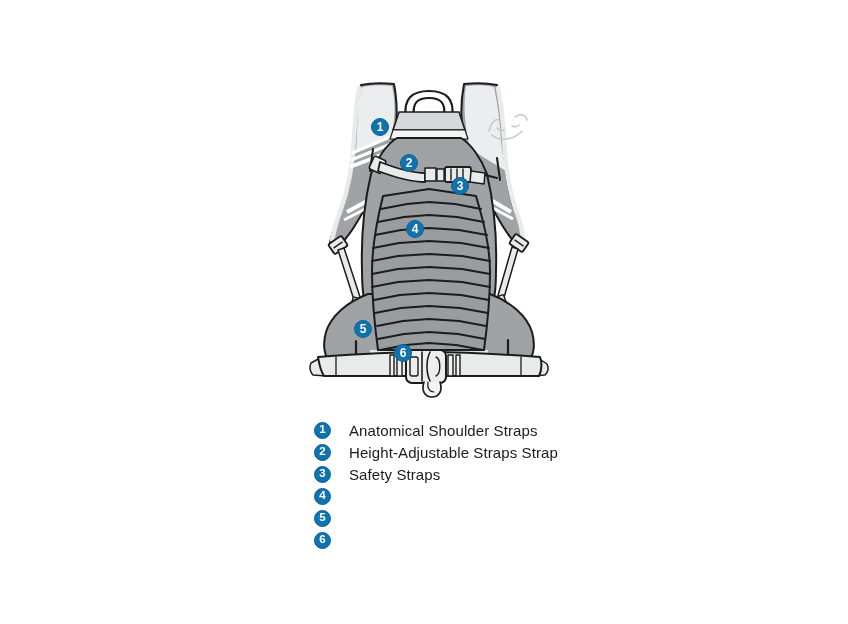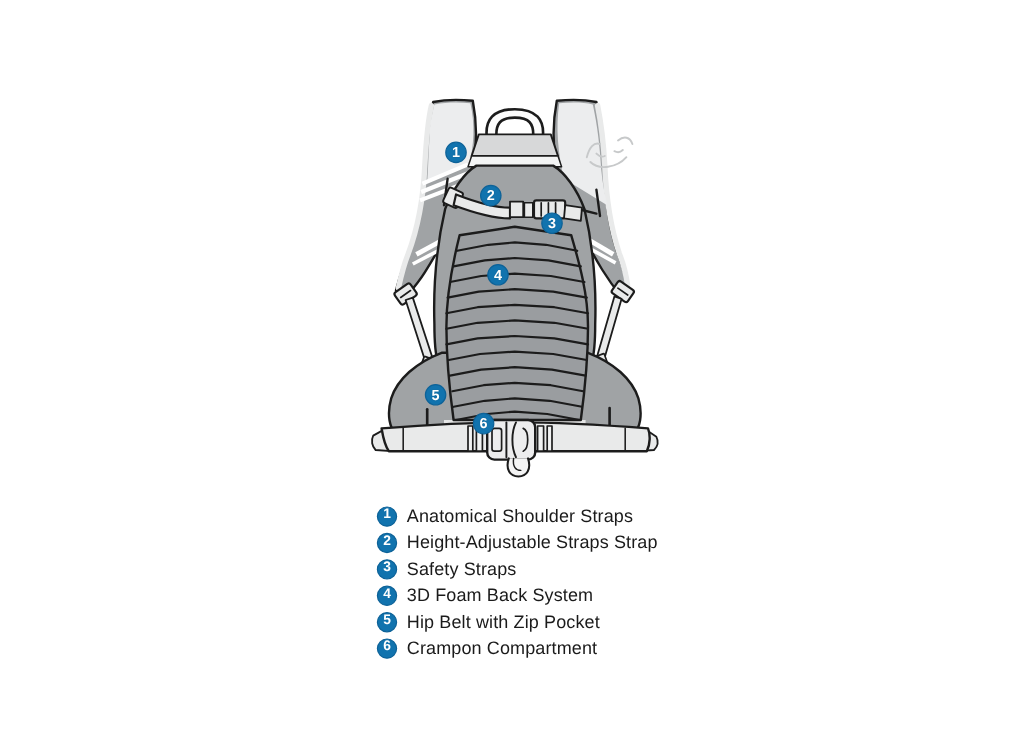--- a/index.html
+++ b/index.html
@@ -34,21 +34,21 @@
   
   .legend{position:absolute;left:314px;top:419px;}
   .legend-row{display:flex;align-items:center;height:22px;}
   .legend-num{
     flex:0 0 auto;width:17px;height:17px;border-radius:50%;
     background:var(--marker-blue,#1173ae);border:1px solid var(--marker-blue-edge,#0d6298);
     box-sizing:border-box;color:#fff;font-size:11.5px;font-weight:bold;
     display:flex;align-items:center;justify-content:center;line-height:1;
   }
   .legend-label{
-    margin-left:8px;font-size:15px;color:var(--text-ink,#1b1b1b);
+    margin-left:18px;font-size:15px;color:var(--text-ink,#1b1b1b);
     letter-spacing:.1px;white-space:nowrap;
   }
 </style>
 </head>
 <body>
 
 <div class="screen">
   <div class="diagram-stage">
 
     <svg width="848" height="624" viewBox="0 0 848 624" aria-hidden="true">
@@ -192,24 +192,21 @@
     <div class="legend-row">
       <div class="legend-num">2</div>
       <div class="legend-label">Height-Adjustable Straps Strap</div>
     </div>
     <div class="legend-row">
       <div class="legend-num">3</div>
       <div class="legend-label">Safety Straps</div>
     </div>
     <div class="legend-row">
       <div class="legend-num">4</div>
-      <div class="legend-label">3D Foam Back System</div>
     </div>
     <div class="legend-row">
       <div class="legend-num">5</div>
-      <div class="legend-label">Hip Belt with Zip Pocket</div>
     </div>
     <div class="legend-row">
       <div class="legend-num">6</div>
-      <div class="legend-label">Crampon Compartment</div>
     </div>
   </div>
 </div>
 
 </body></html>

